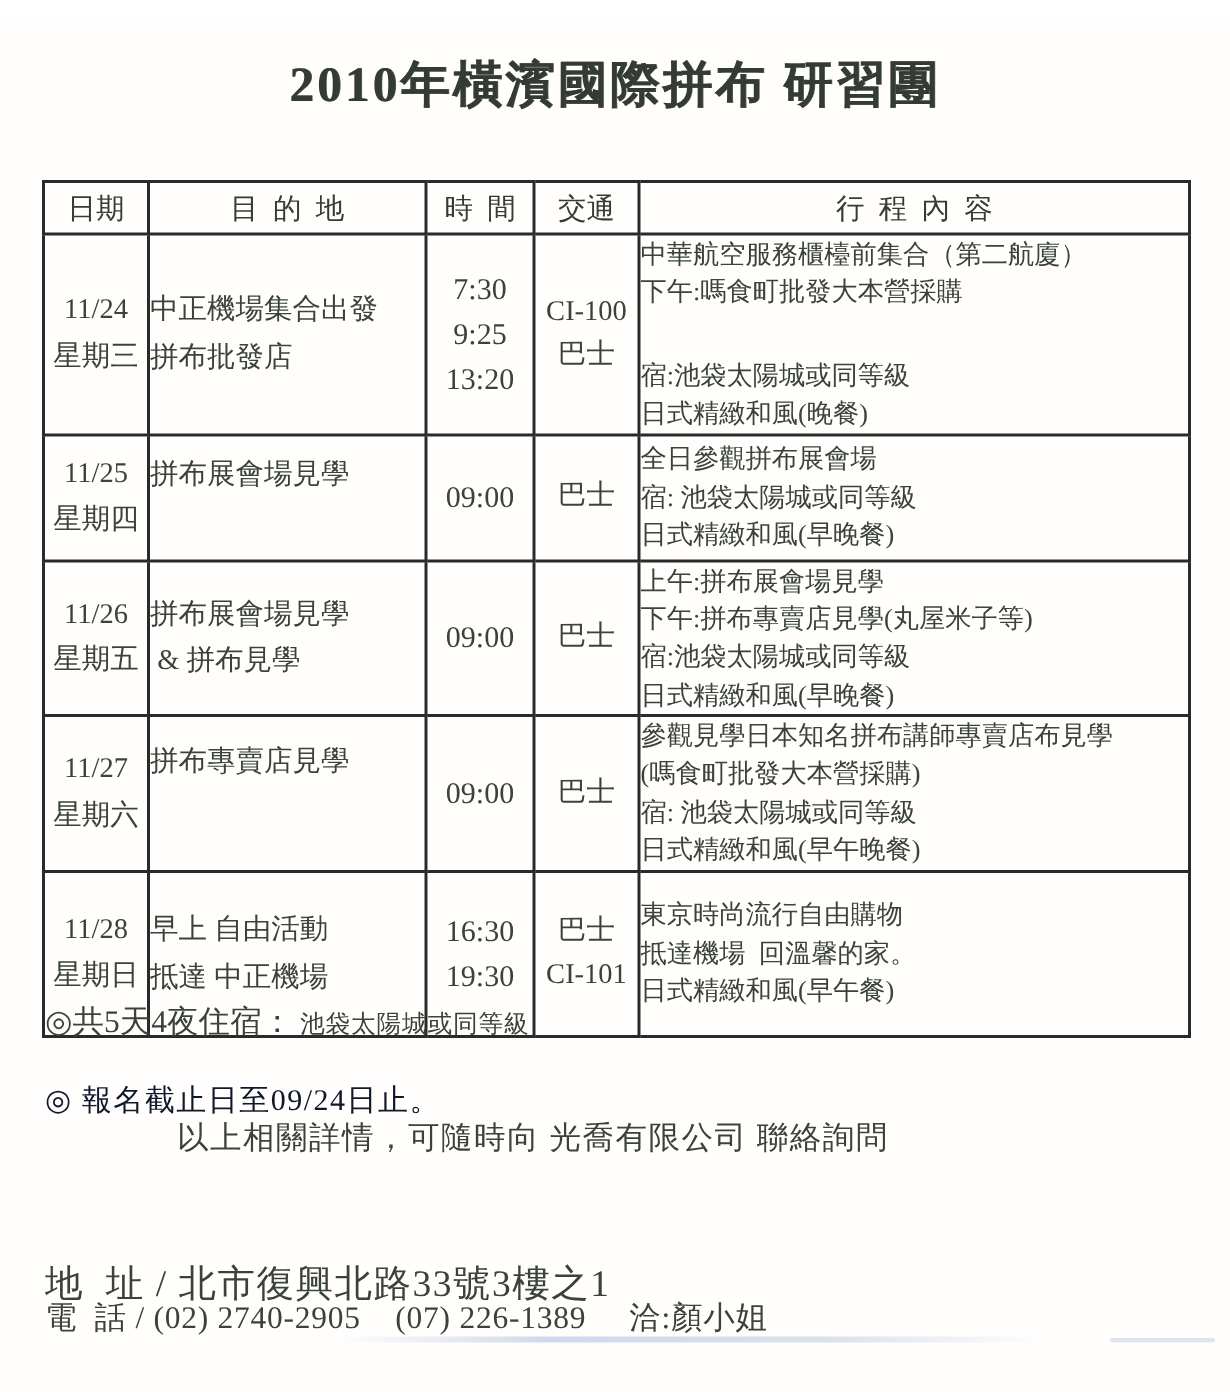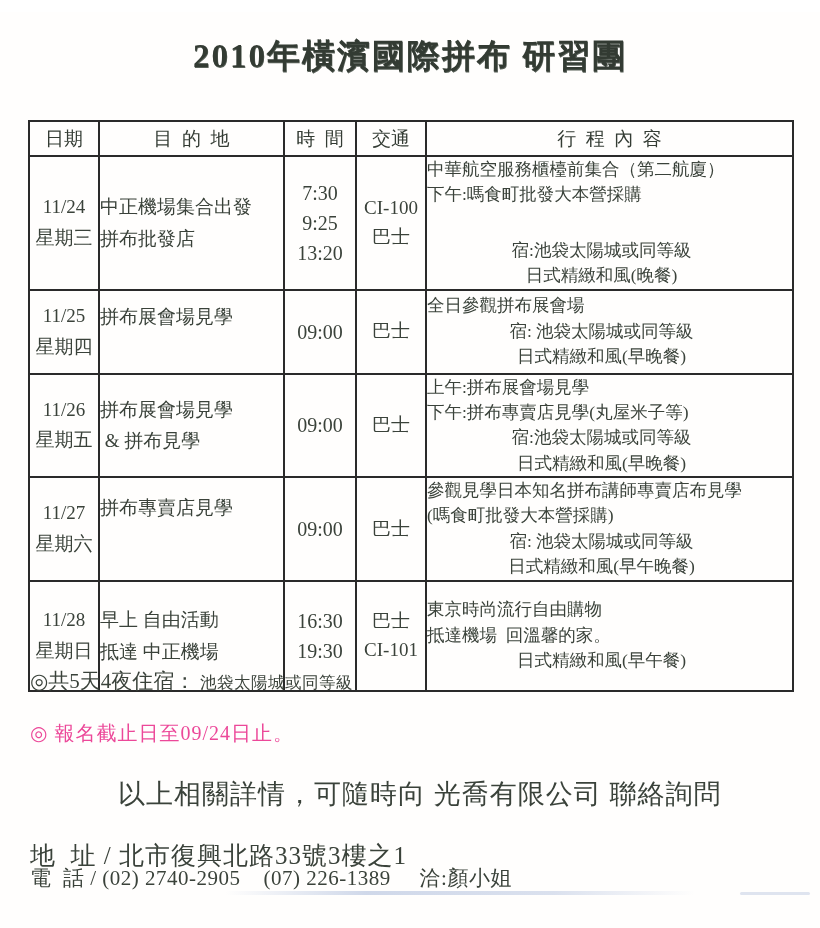--- a/index.html
+++ b/index.html
@@ -48,29 +48,29 @@
     text-align:center;
     font-size:19px;
     color:#343c34;
   }
   td.c-date{text-align:center;font-size:19px;line-height:1.6;}
   td.c-dest{font-size:19px;line-height:1.65;padding-left:9px;vertical-align:middle;}
   td.c-time{text-align:center;font-size:20px;line-height:1.5;}
   td.c-trans{text-align:center;font-size:19px;line-height:1.5;}
   td.c-content{font-size:17.5px;line-height:1.45;vertical-align:top;padding:6px 6px 4px 7px;}
   td.c-content .line{white-space:pre;}
-  .l-right{text-align:center;padding-right:16px;}
+  .l-right{text-align:left;padding-right:16px;}
   .gap-top{margin-top:30px;}
   .r1{height:125px;} .r2{height:84px;} .r3{height:94px;} .r4{height:95px;} .r5{height:110px;}
 
   
   .note1{position:absolute;left:30px;top:655px;font-size:21px;color:#3a423a;}
   .note1 .small{font-size:16.5px;letter-spacing:0.5px;}
-  .note2{position:absolute;left:30px;top:708px;font-size:20px;letter-spacing:1px;color:#ec4899;}
-  .contact{position:absolute;left:118px;top:764px;font-size:27px;letter-spacing:1px;color:#3a423a;}
+  .note2{position:absolute;left:30px;top:708px;font-size:20px;letter-spacing:1px;color:#0f172a;}
+  .contact{position:absolute;left:118px;top:732px;font-size:21px;letter-spacing:1px;color:#3a423a;}
   .addr{position:absolute;left:30px;top:827px;font-size:25px;letter-spacing:1px;color:#3a423a;}
   .phone{position:absolute;left:30px;top:852px;font-size:21px;letter-spacing:0.5px;color:#3a423a;}
 
   
   .smudge1{
     position:absolute;left:225px;top:879px;width:470px;height:4px;
     background:linear-gradient(90deg,rgba(170,185,215,0) 0%,rgba(150,170,210,0.45) 30%,rgba(150,170,210,0.35) 70%,rgba(170,185,215,0) 100%);
     border-radius:2px;
   }
   .smudge2{

